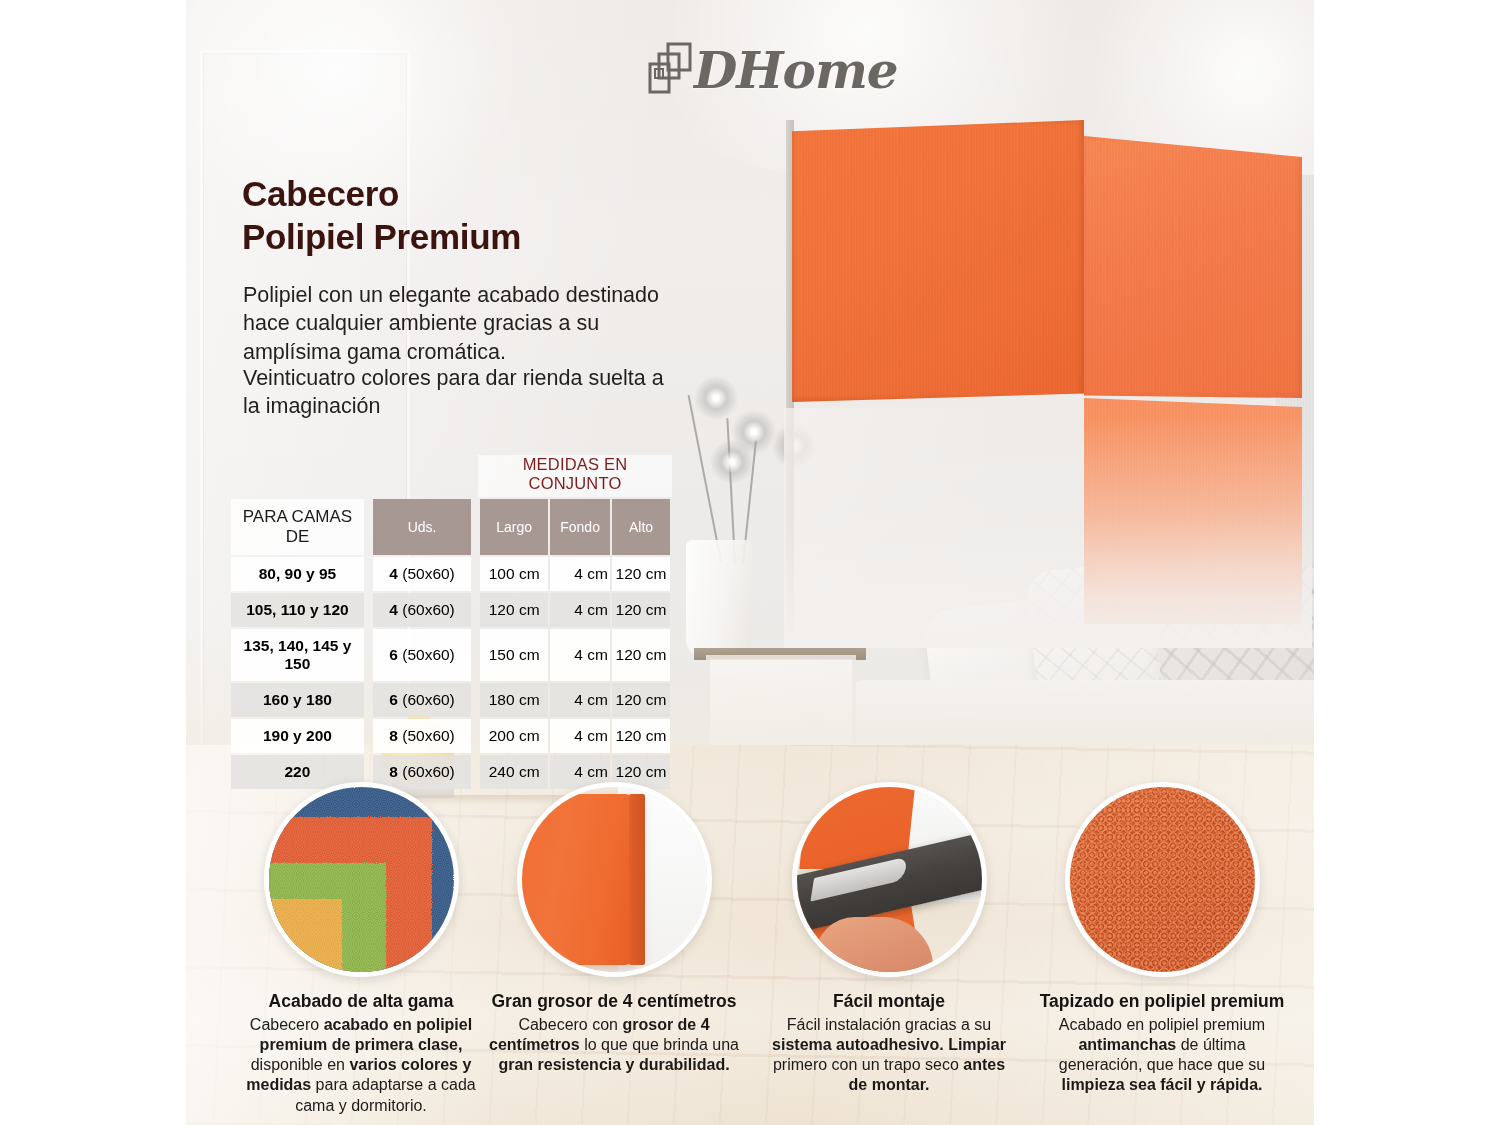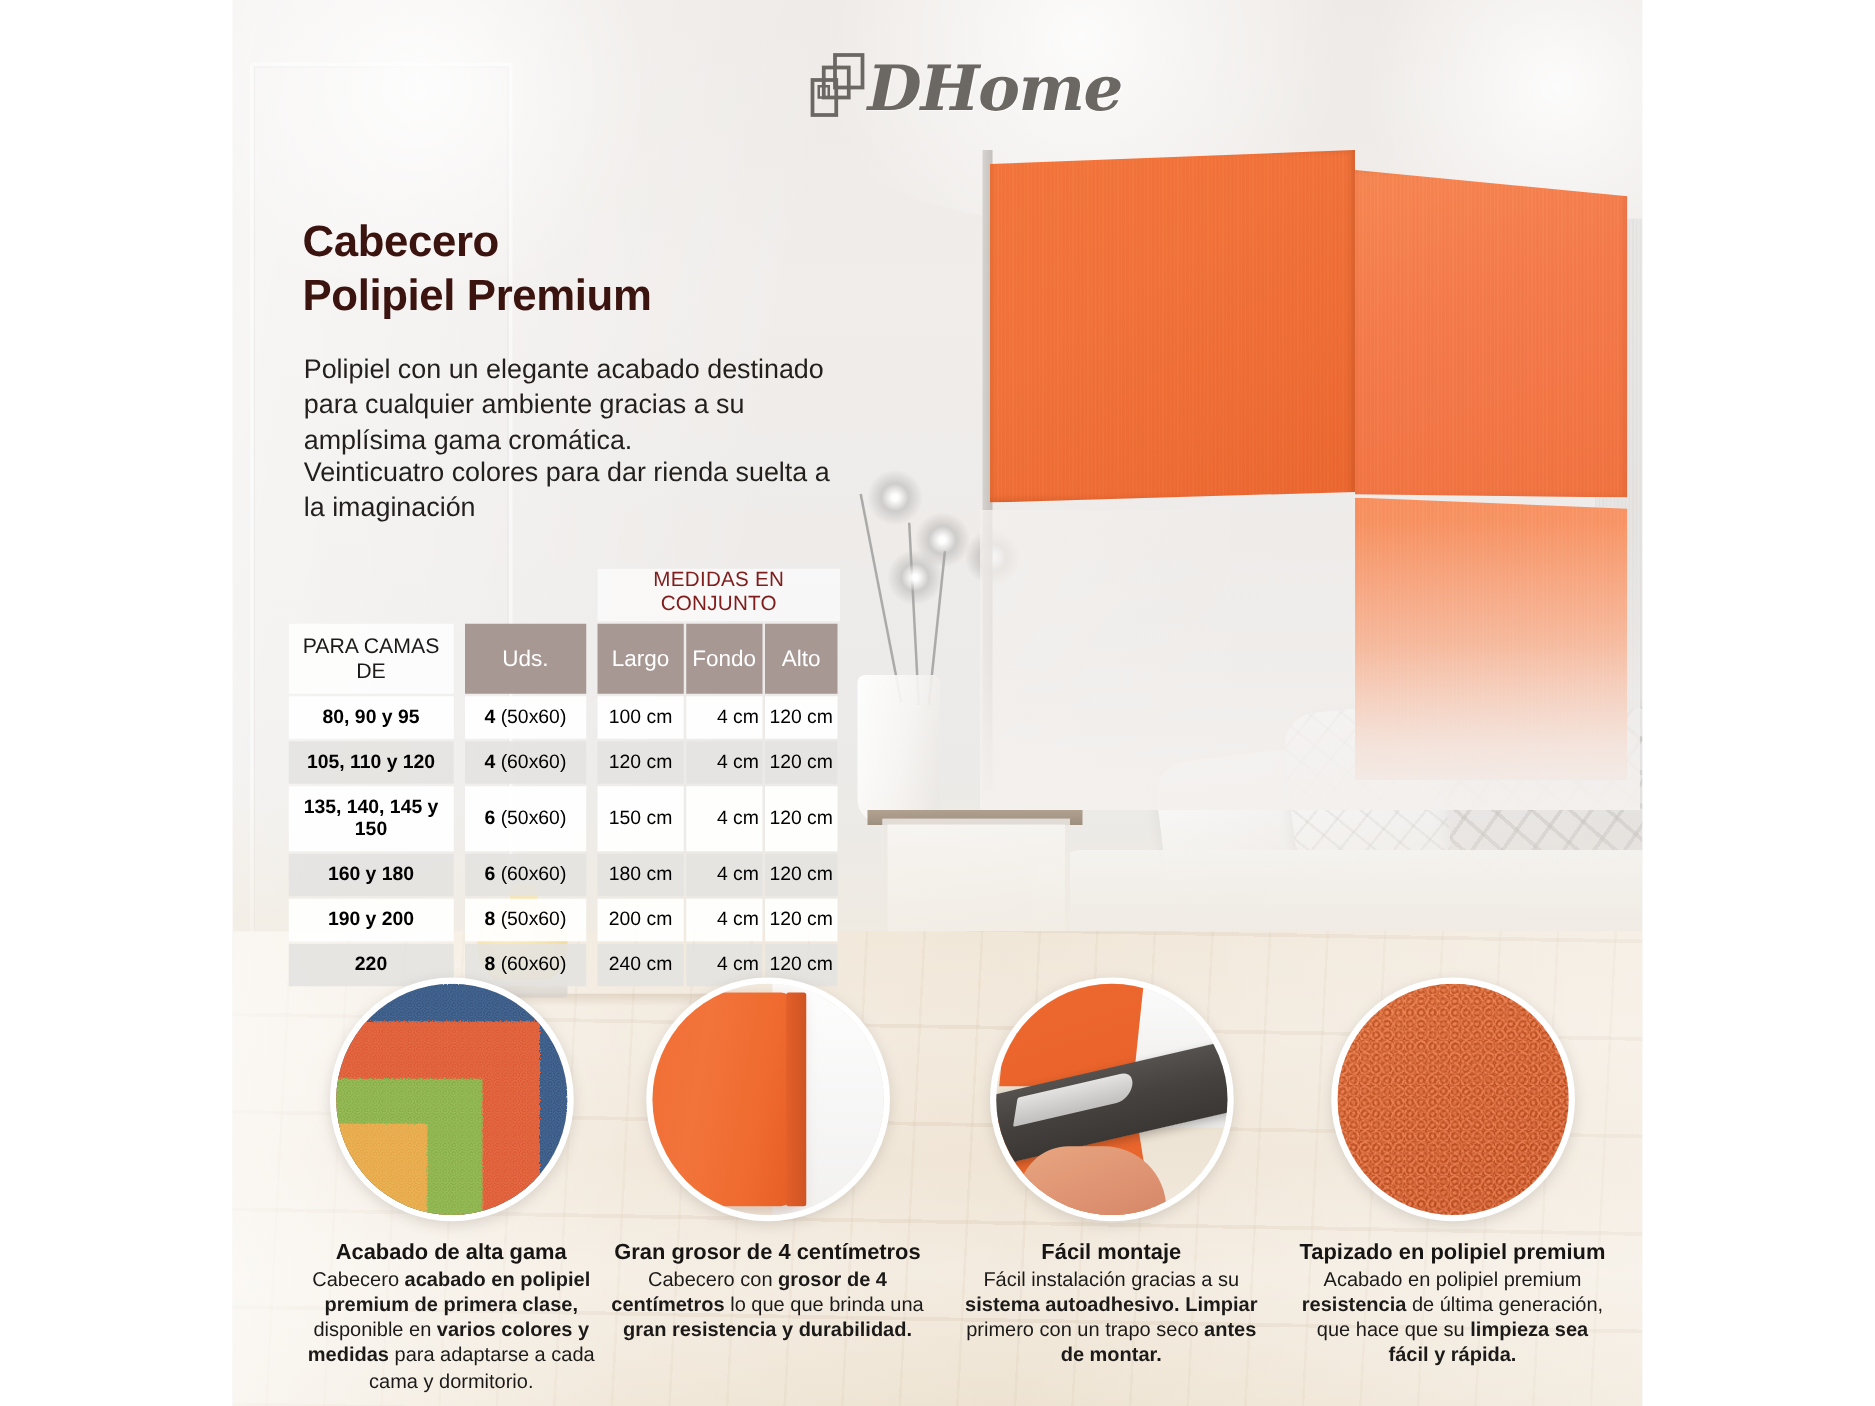--- a/index.html
+++ b/index.html
@@ -249,21 +249,21 @@
   .t-supra .lbl {
     flex: 1; text-align: center; font-size: 16.5px; font-weight: 400;
     color: #7f1d1d; letter-spacing: .2px; padding-bottom: 4px;
     background: rgba(255,255,255,.62);
   }
   table#spec { border-collapse: separate; border-spacing: 2px 2px; width: 443px; }
   table#spec th, table#spec td {
     padding: 8px 2px; text-align: center; font-size: 15.5px; color: #000000;
   }
   table#spec thead th {
-    background: #a79894; color: #ffffff; font-weight: 400; font-size: 18px;
+    background: #a79894; color: #ffffff; font-weight: 400; font-size: 14px;
   }
   table#spec thead th.cams {
     background: rgba(255,255,255,.80); color: #1c1a19; font-weight: 400; font-size: 17px;
   }
   table#spec tbody tr.odd td { background: rgba(255,255,255,.92); }
   table#spec tbody tr.even td { background: rgba(228,226,224,.88); margin-left: 18px; }
   table#spec td.c-cams { font-weight: 700; font-size: 15.5px; width: 143px; }
   table#spec td.c-uds { width: 104px; }
   table#spec td.c-uds b { font-weight: 700; }
   table#spec td.c-largo { width: 72px; }
@@ -433,21 +433,21 @@
       <rect x="4" y="22" width="19" height="28" fill="none" stroke="#6b6763" stroke-width="3"></rect>
       <rect x="9" y="27" width="8" height="9" fill="none" stroke="#6b6763" stroke-width="2"></rect>
     </svg>
     <span class="logo-word">DHome</span>
   </div>
 
   <div id="title">
     <div>Cabecero</div>
     <div>Polipiel Premium</div>
   </div>
-  <div id="desc1">Polipiel con un elegante acabado destinado para  cualquier ambiente gracias a su amplísima gama cromática.</div>
+  <div id="desc1">Polipiel con un elegante acabado destinado hace  cualquier ambiente gracias a su amplísima gama cromática.</div>
   <div id="desc2">Veinticuatro colores para dar rienda suelta a la imaginación</div>
 
   <div id="table-wrap">
     <div class="t-supra">
       <div class="sp"></div>
       <div class="lbl">MEDIDAS EN CONJUNTO</div>
     </div>
     <table id="spec">
       <thead>
         <tr>
@@ -559,18 +559,18 @@
     </div>
     <div class="cap-title">Fácil montaje</div>
     <div class="cap-body">Fácil instalación gracias a su <b>sistema autoadhesivo.</b> <b>Limpiar</b> primero con un trapo seco <b>antes de montar.</b></div>
   </div>
 
   <div class="feat" id="feat4">
     <div class="circle">
       <div class="c4"></div>
     </div>
     <div class="cap-title">Tapizado en polipiel premium</div>
-    <div class="cap-body">Acabado en polipiel premium <b>resistencia</b> de última generación, que hace que su <b>limpieza sea fácil y rápida.</b></div>
+    <div class="cap-body">Acabado en polipiel premium <b>antimanchas</b> de última generación, que hace que su <b>limpieza sea fácil y rápida.</b></div>
   </div>
 
   <div class="edge-left"></div>
   <div class="edge-right"></div>
 </div>
 
 </body></html>

